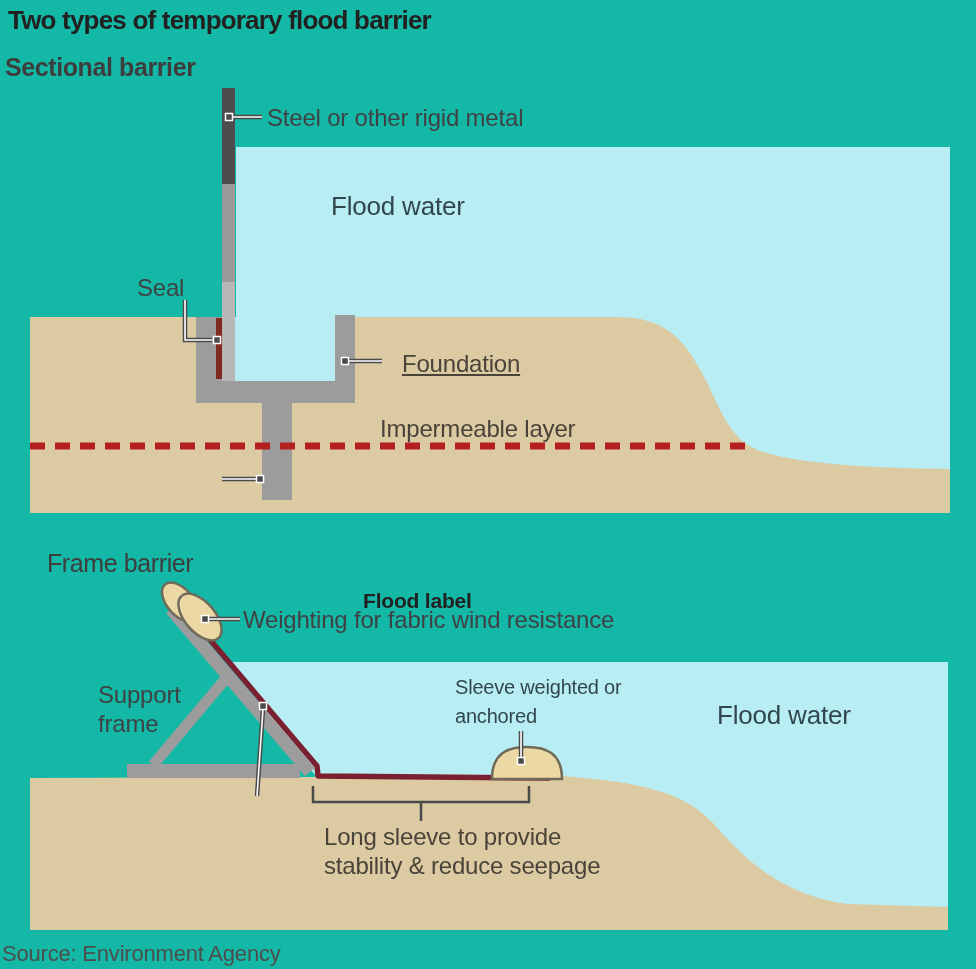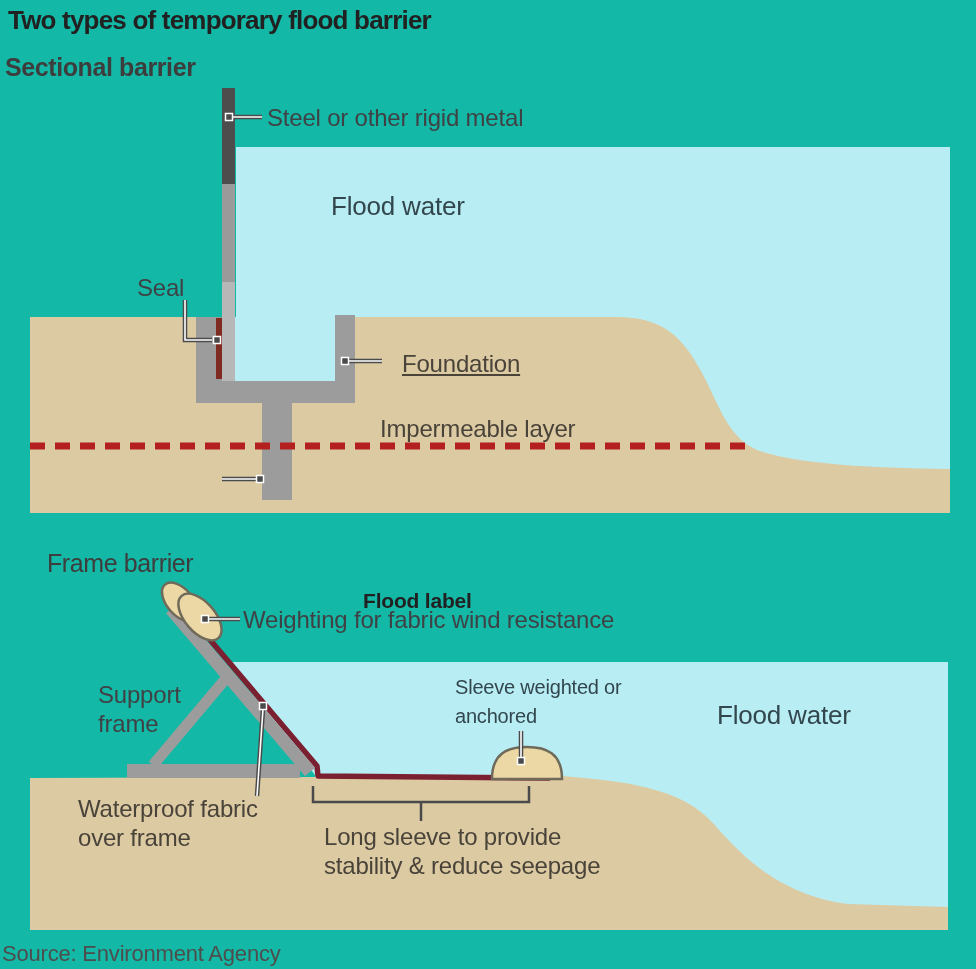--- a/index.html
+++ b/index.html
@@ -132,18 +132,17 @@
   <div class="lbl t-bold-sm" style="left:363px;top:586px;">Flood label</div>
 
   <div class="lbl t-label" style="left:98px;top:680px;width:120px;">Support frame</div>
 
   <div class="lbl t-label" style="left:243px;top:605px;">Weighting for fabric wind resistance</div>
 
   <div class="lbl t-water-sm" style="left:455px;top:673px;width:185px;">Sleeve weighted or anchored</div>
 
   <div class="lbl t-water" style="left:717px;top:701px;">Flood water</div>
 
-  <div class="lbl t-label t-sand" style="left:78px;top:794px;width:200px;">Waterproof fabric over frame</div>
 
   <div class="lbl t-label t-sand" style="left:312px;top:822px;width:290px;margin-left:12px;">Long sleeve to provide stability &amp; reduce seepage</div>
 
   <div class="lbl t-source" style="left:2px;top:939px;">Source: Environment Agency</div>
 </div>
 
 </body></html>

